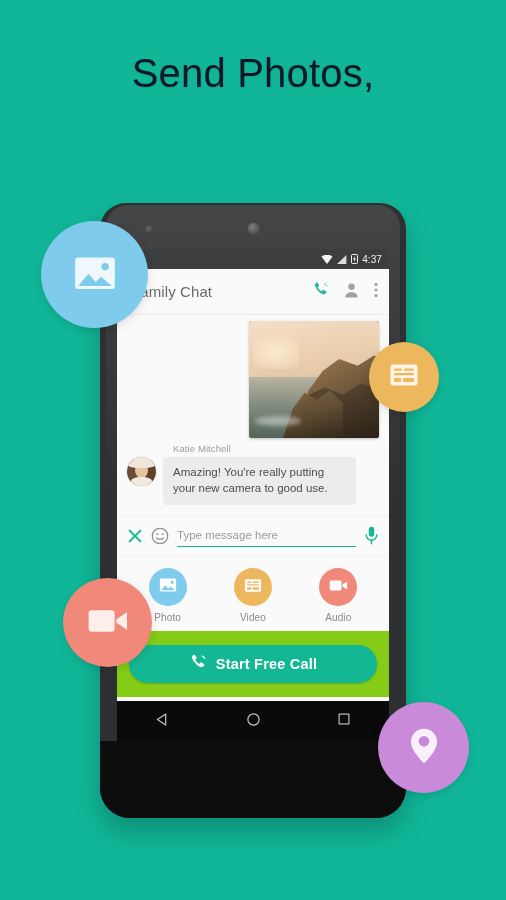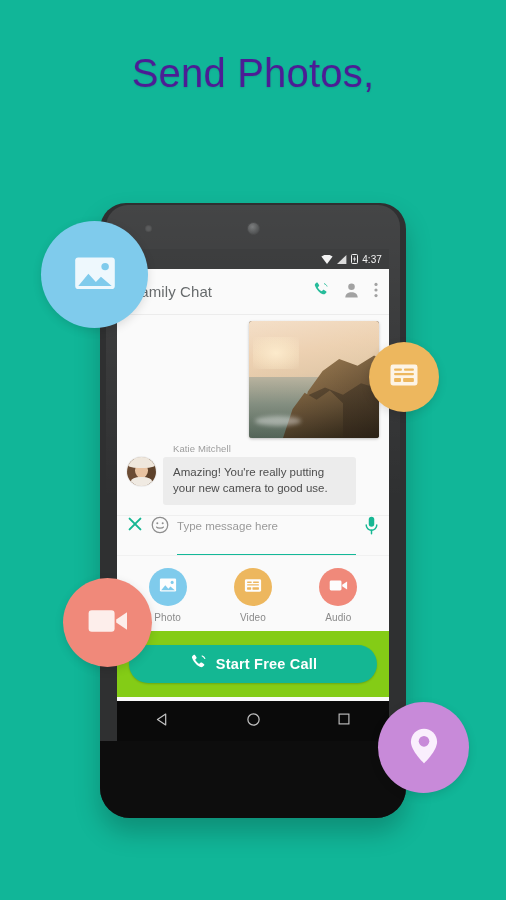--- a/index.html
+++ b/index.html
@@ -16,21 +16,21 @@
     position: relative;
   }
 
   
   .headline {
     position: absolute;
     top: 48px;
     left: 0;
     width: 506px;
     text-align: center;
-    color: #4c1d95;
+    color: #0f172a;
     font-size: 40px;
     font-weight: 300;
     line-height: 51px;
     letter-spacing: 0.2px;
     text-shadow: 0 1px 2px rgba(0,0,0,0.10);
     z-index: 3;
   }
   .headline-line { display: block; }
 
   
@@ -216,20 +216,21 @@
     font-size: 11.5px;
     line-height: 15.5px;
     color: #4c4c4c;
   }
 
   
   .composer {
     height: 40px;
     background: #fafafa;
     display: flex;
+    align-items: center;
     padding: 0 10px;
     gap: 8px;
     border-top: 1px solid #efefef;
   }
   .close-x { width: 16px; height: 16px; flex: 0 0 16px; }
   .emoji { width: 18px; height: 18px; flex: 0 0 18px; }
   .field {
     flex: 1;
     border-bottom: 1.6px solid #13b898;
     padding-bottom: 3px;

